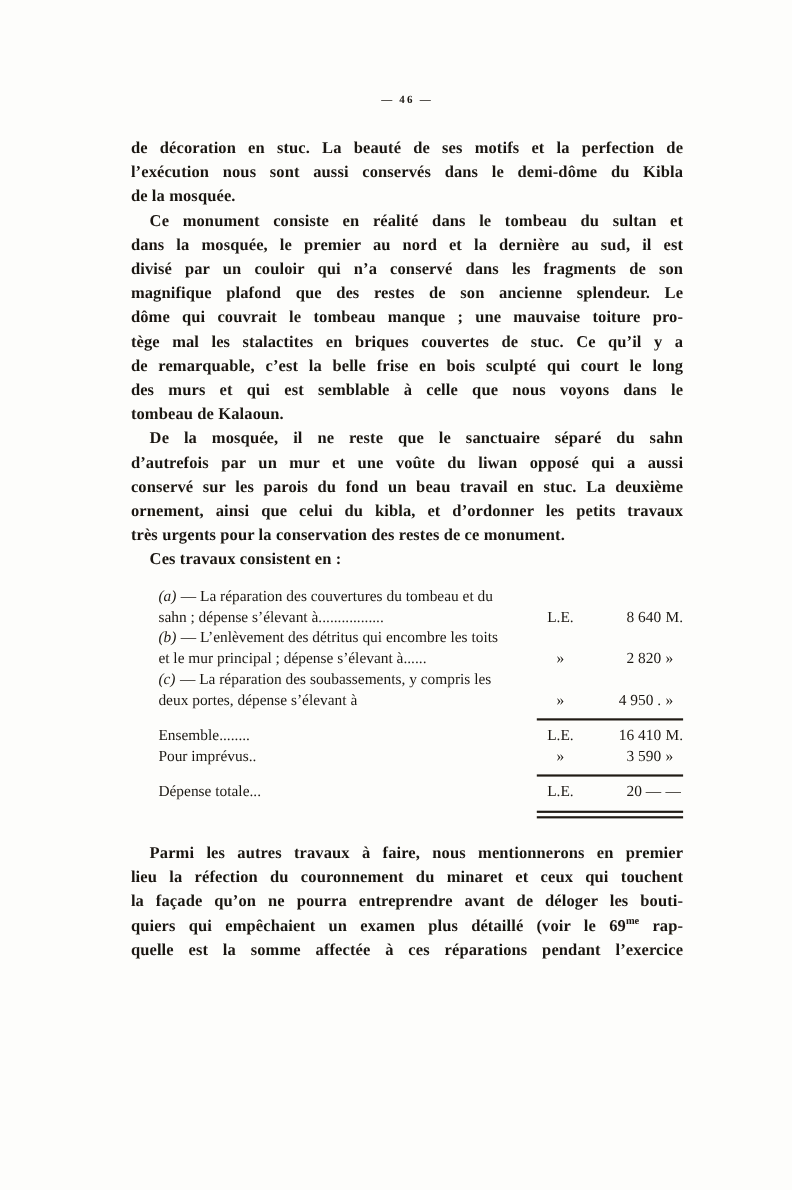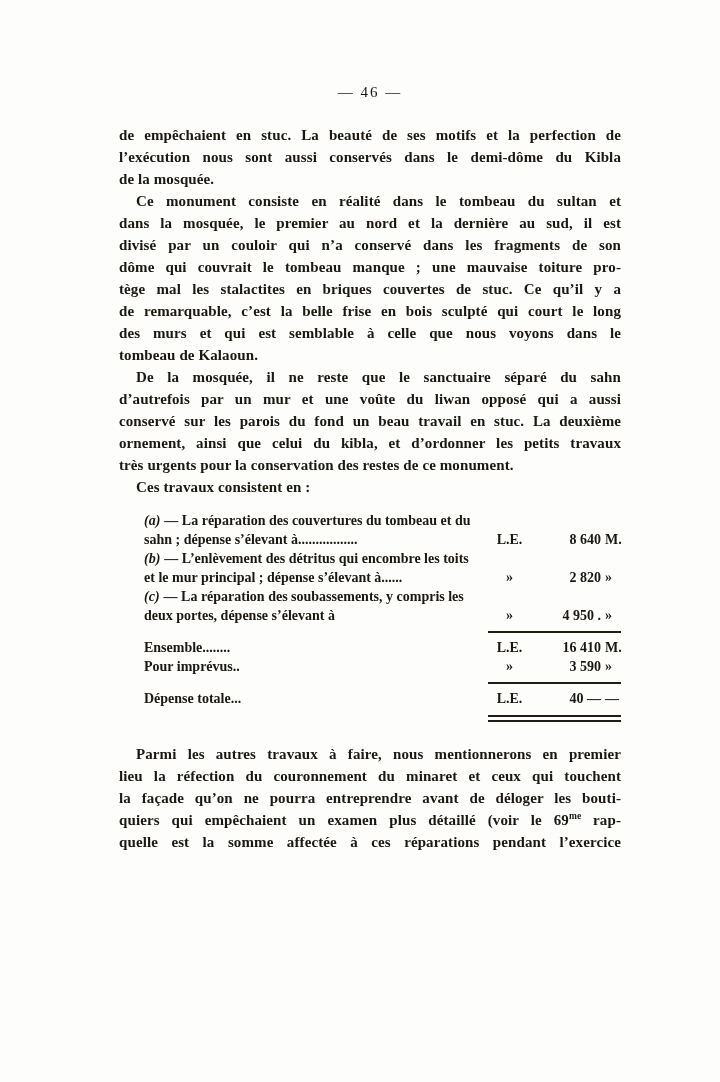--- a/index.html
+++ b/index.html
@@ -8,22 +8,22 @@
     background: #fdfdfb;
     font-family: "Liberation Serif", "DejaVu Serif", serif;
     color: #1b1712;
     overflow: hidden;
   }
   .sheet { position: absolute; inset: 0; background: #fdfdfb; }
   .content { position: absolute; left: 119px; top: 84px; width: 502px; }
 
   .page-num {
     text-align: center;
-    font-size: 15px; line-height: 16px;
-    font-weight: 400;
+    font-size: 10px; line-height: 16px;
+    font-weight: 700;
     letter-spacing: 2px;
     margin-bottom: 24px;
   }
 
   .para { margin: 0; }
   .pline {
     font-size: 15px;
     line-height: 22px;
     font-weight: 700;
     text-align: justify;
@@ -42,21 +42,21 @@
     letter-spacing: 0;
     margin-top: 43px;
   }
 
   
   .etable {
     margin: 13px 0 0 25px;
     width: 477px;
     font-size: 14px;
     line-height: 19px;
-    font-weight: 700;
+    font-weight: 400;
   }
   .t-line1 { width: 345px; text-align: left; }
   .t-letter { font-style: italic; padding-right: 4px; }
   .t-row { display: flex; }
   .t-desc2 { width: 345px; box-sizing: border-box; }
   .t-cur  { width: 41px;  text-align: center; }
   .t-amt  { width: 71px;  text-align: right; }
   .t-unit { width: 20px;  text-align: left; padding-left: 4px; box-sizing: border-box; }
 
   .t-rule {
@@ -75,29 +75,30 @@
 </style>
 </head>
 <body>
 
 <div class="sheet">
   <div class="content">
 
     <div class="page-num">— 46 —</div>
 
     <div class="para">
-      <div class="pline">de empêchaient en stuc. La beauté de ses motifs et la perfection de</div>
+      <div class="pline">de décoration en stuc. La beauté de ses motifs et la perfection de</div>
       <div class="pline">l’exécution nous sont aussi conservés dans le demi-dôme du Kibla</div>
       <div class="pline last">de la mosquée.</div>
     </div>
 
     <div class="para">
       <div class="pline first">Ce monument consiste en réalité dans le tombeau du sultan et</div>
       <div class="pline">dans la mosquée, le premier au nord et la dernière au sud, il est</div>
       <div class="pline">divisé par un couloir qui n’a conservé dans les fragments de son</div>
+      <div class="pline">magnifique plafond que des restes de son ancienne splendeur. Le</div>
       <div class="pline">dôme qui couvrait le tombeau manque ; une mauvaise toiture pro-</div>
       <div class="pline">tège mal les stalactites en briques couvertes de stuc. Ce qu’il y a</div>
       <div class="pline">de remarquable, c’est la belle frise en bois sculpté qui court le long</div>
       <div class="pline">des murs et qui est semblable à celle que nous voyons dans le</div>
       <div class="pline last">tombeau de Kalaoun.</div>
     </div>
 
     <div class="para">
       <div class="pline first">De la mosquée, il ne reste que le sanctuaire séparé du sahn</div>
       <div class="pline">d’autrefois par un mur et une voûte du liwan opposé qui a aussi</div>
@@ -156,21 +157,21 @@
         <div class="t-cur">»</div>
         <div class="t-amt">3 590</div>
         <div class="t-unit">»</div>
       </div>
 
       <div class="t-rule"></div>
 
       <div class="t-row">
         <div class="t-desc2">Dépense totale...</div>
         <div class="t-cur">L.E.</div>
-        <div class="t-amt">40  —</div>
+        <div class="t-amt">20  —</div>
         <div class="t-unit">—</div>
       </div>
 
       <div class="t-rule-double"></div>
     </div>
 
     <div class="para closing">
       <div class="pline first">Parmi les autres travaux à faire, nous mentionnerons en premier</div>
       <div class="pline">lieu la réfection du couronnement du minaret et ceux qui touchent</div>
       <div class="pline">la façade qu’on ne pourra entreprendre avant de déloger les bouti-</div>

